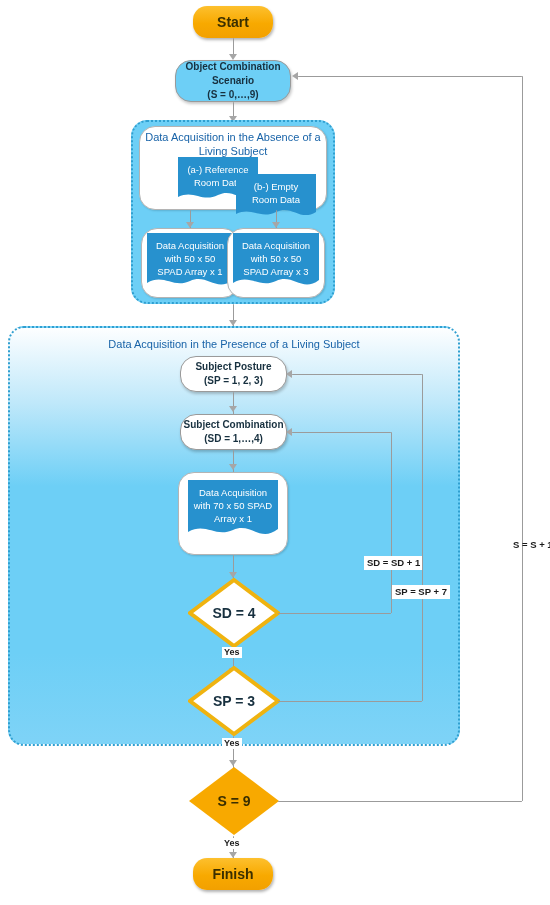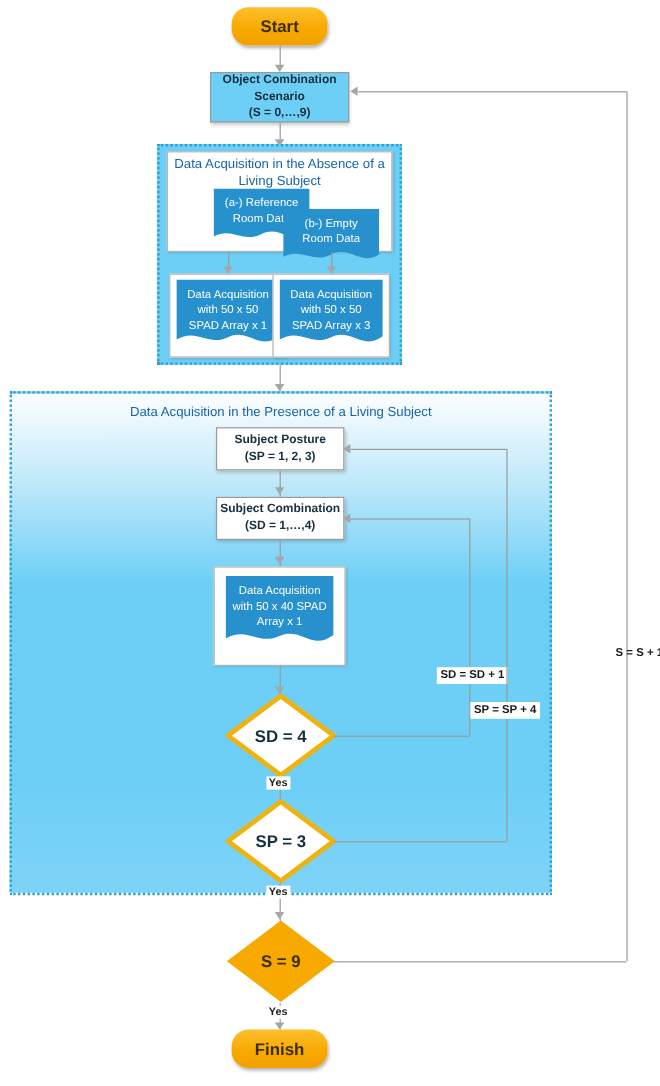--- a/index.html
+++ b/index.html
@@ -1,19 +1,19 @@
 <!DOCTYPE html>
 <html><head>
 <meta charset="utf-8">
 <style>
   html,body{margin:0;padding:0;background:#ffffff;}
   body{font-family:"Liberation Sans","DejaVu Sans",sans-serif;}
   #canvas{position:relative;width:550px;height:905px;background:#ffffff;overflow:hidden;}
 
-  .abs{position:absolute;box-sizing:border-box;}
+  .abs{position:absolute;box-sizing:border-box;border-radius:16px;}
 
   
   .term{
     background:linear-gradient(180deg,#FDC02E 0%,#F8A900 55%,#F2A000 100%);
     border-radius:14px;
     display:flex;align-items:center;justify-content:center;
     color:#3a2f00;font-weight:bold;font-size:14px;
     box-shadow:1px 2px 3px rgba(0,0,0,0.30);
   }
 
@@ -191,21 +191,21 @@
   <div class="abs ln lnv" style="left:233px;top:450px;height:22px;"></div>
   <div class="arrow-d" style="left:229px;top:464px;"></div>
 
   <div class="abs panel" style="left:178px;top:472px;width:110px;height:83px;"></div>
   <div class="doc" style="left:188px;top:480px;width:90px;height:63px;">
     <svg viewBox="0 0 90 63" preserveAspectRatio="none">
       <path d="M0,0 H90 V49 C72,63 63,42 45,50 C27,58 18,42 0,52 Z" fill="#2791CE"></path>
     </svg>
     <div class="doc-text">
       <span>Data Acquisition</span>
-      <span>with 50 x 40 SPAD</span>
+      <span>with 70 x 50 SPAD</span>
       <span>Array x 1</span>
     </div>
   </div>
 
   <div class="abs ln lnv" style="left:233px;top:555px;height:25px;"></div>
   <div class="arrow-d" style="left:229px;top:572px;"></div>
 
   <div class="dia" style="left:188px;top:578px;width:92px;height:70px;">
     <svg viewBox="0 0 92 70" preserveAspectRatio="none">
       <polygon points="46,2 90,35 46,68 2,35" fill="#ffffff" stroke="#EFB310" stroke-width="4"></polygon>
@@ -231,21 +231,21 @@
   <div class="abs ln lnh" style="left:278px;top:613px;width:113px;"></div>
   <div class="abs ln lnv" style="left:391px;top:432px;height:181px;"></div>
   <div class="abs ln lnh" style="left:292px;top:432px;width:99px;"></div>
   <div class="arrow-l" style="left:286px;top:428px;"></div>
   <div class="elabel" style="left:364px;top:556px;">SD = SD + 1</div>
 
   <div class="abs ln lnh" style="left:278px;top:701px;width:144px;"></div>
   <div class="abs ln lnv" style="left:422px;top:374px;height:327px;"></div>
   <div class="abs ln lnh" style="left:292px;top:374px;width:130px;"></div>
   <div class="arrow-l" style="left:286px;top:370px;"></div>
-  <div class="elabel" style="left:392px;top:585px;">SP = SP + 4</div>
+  <div class="elabel" style="left:392px;top:585px;">SP = SP + 7</div>
 
   <div class="abs ln lnv" style="left:233px;top:736px;height:32px;"></div>
   <div class="yes" style="left:222px;top:738px;">Yes</div>
   <div class="arrow-d" style="left:229px;top:760px;"></div>
 
   <div class="dia solid" style="left:188px;top:766px;width:92px;height:70px;">
     <svg viewBox="0 0 92 70" preserveAspectRatio="none">
       <polygon points="46,1 91,35 46,69 1,35" fill="#F8A900"></polygon>
     </svg>
     <div class="dia-text">

